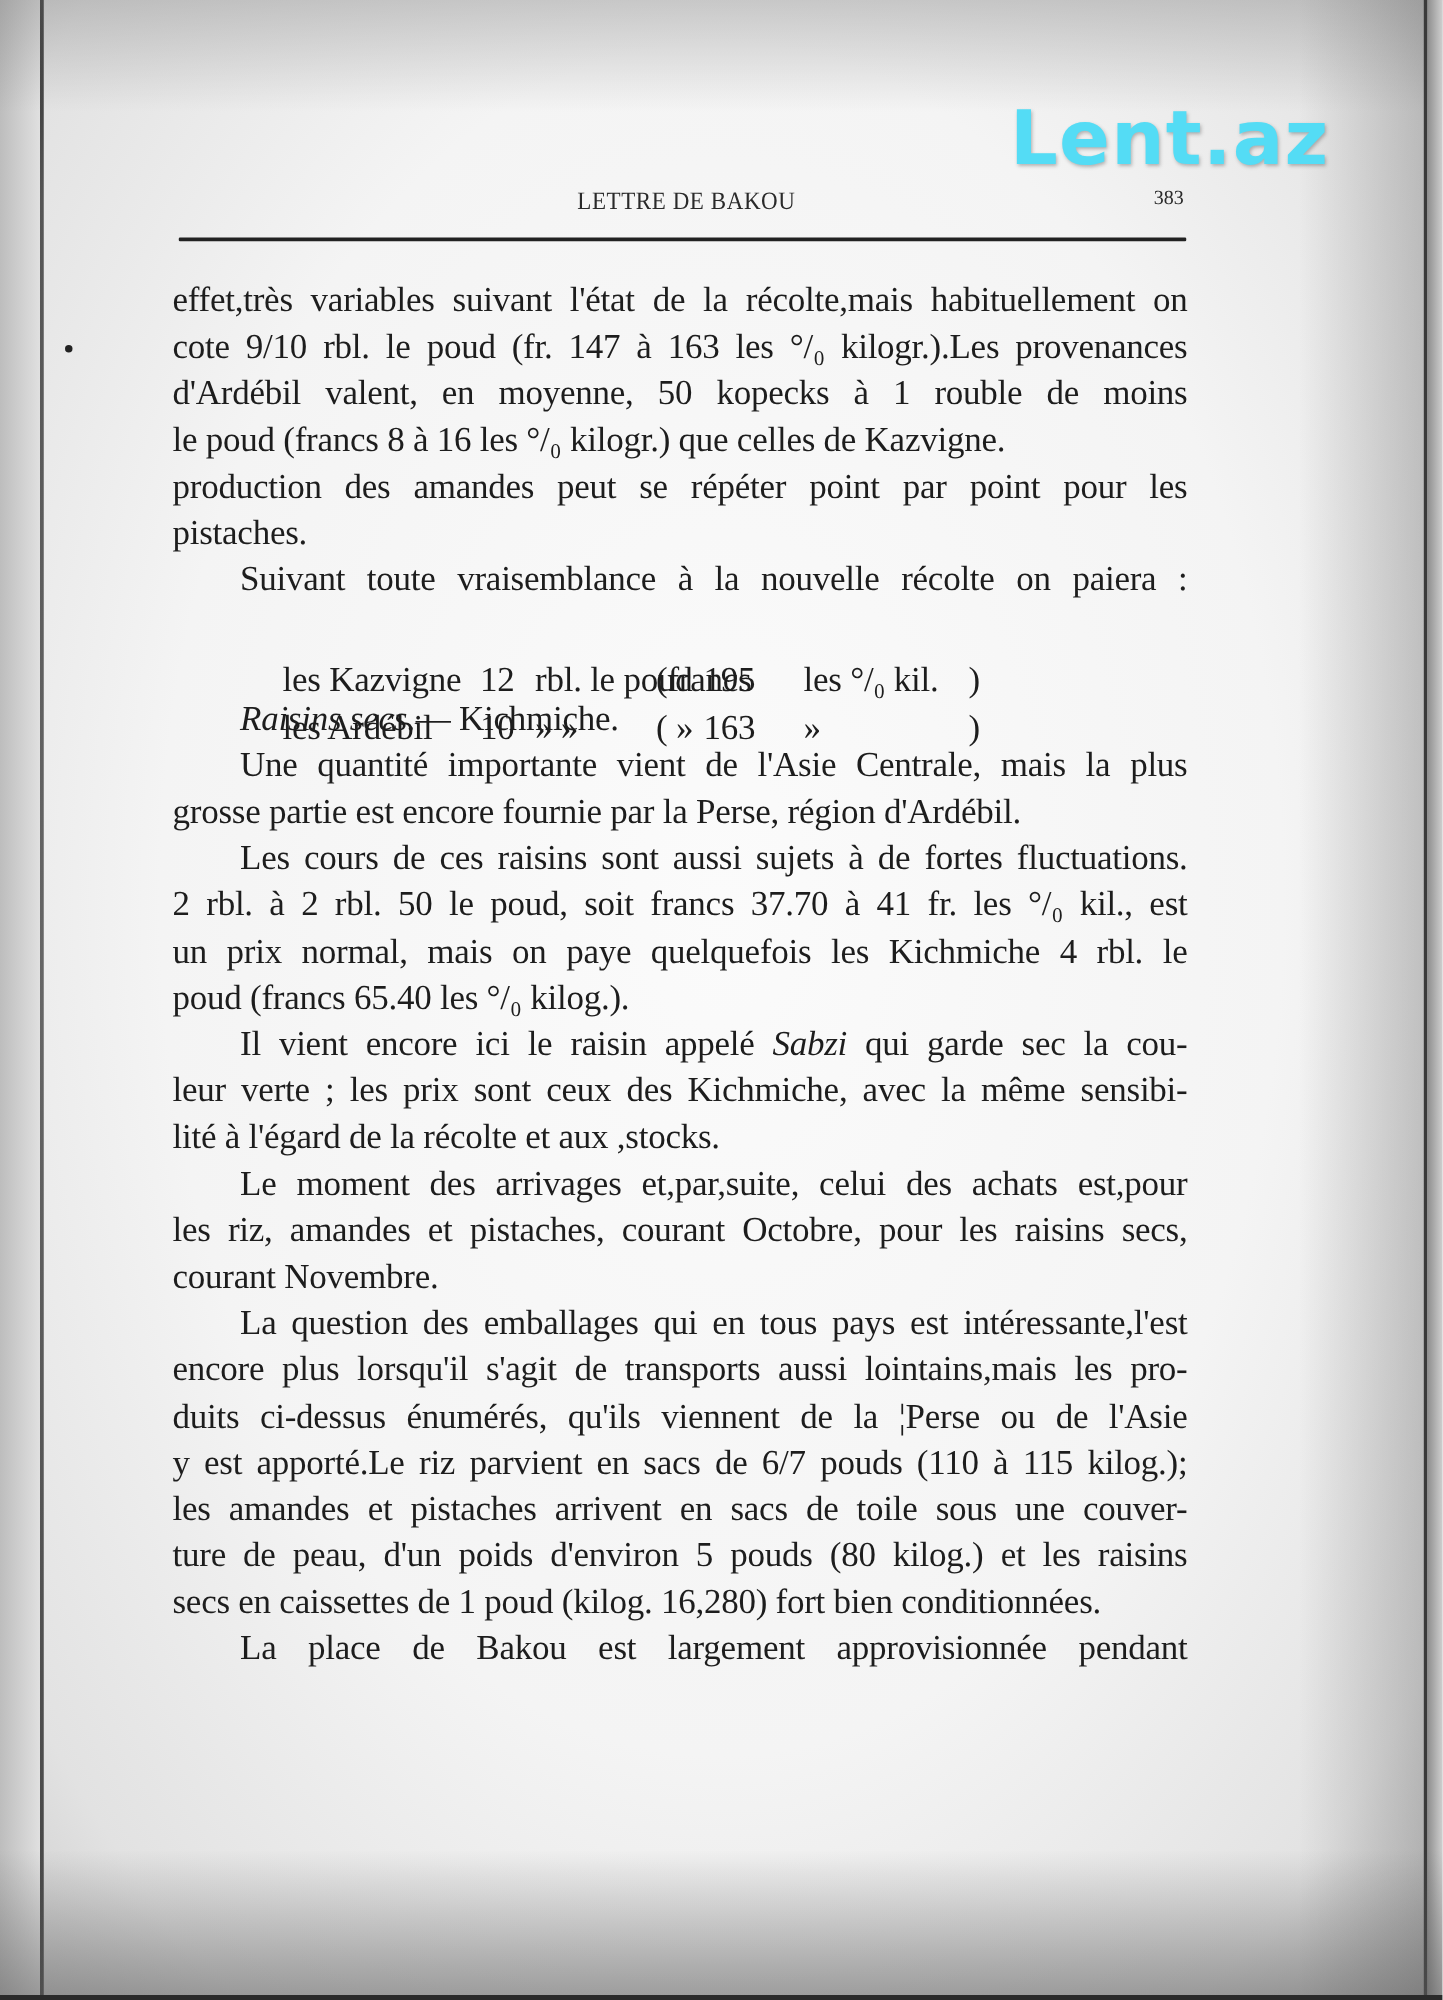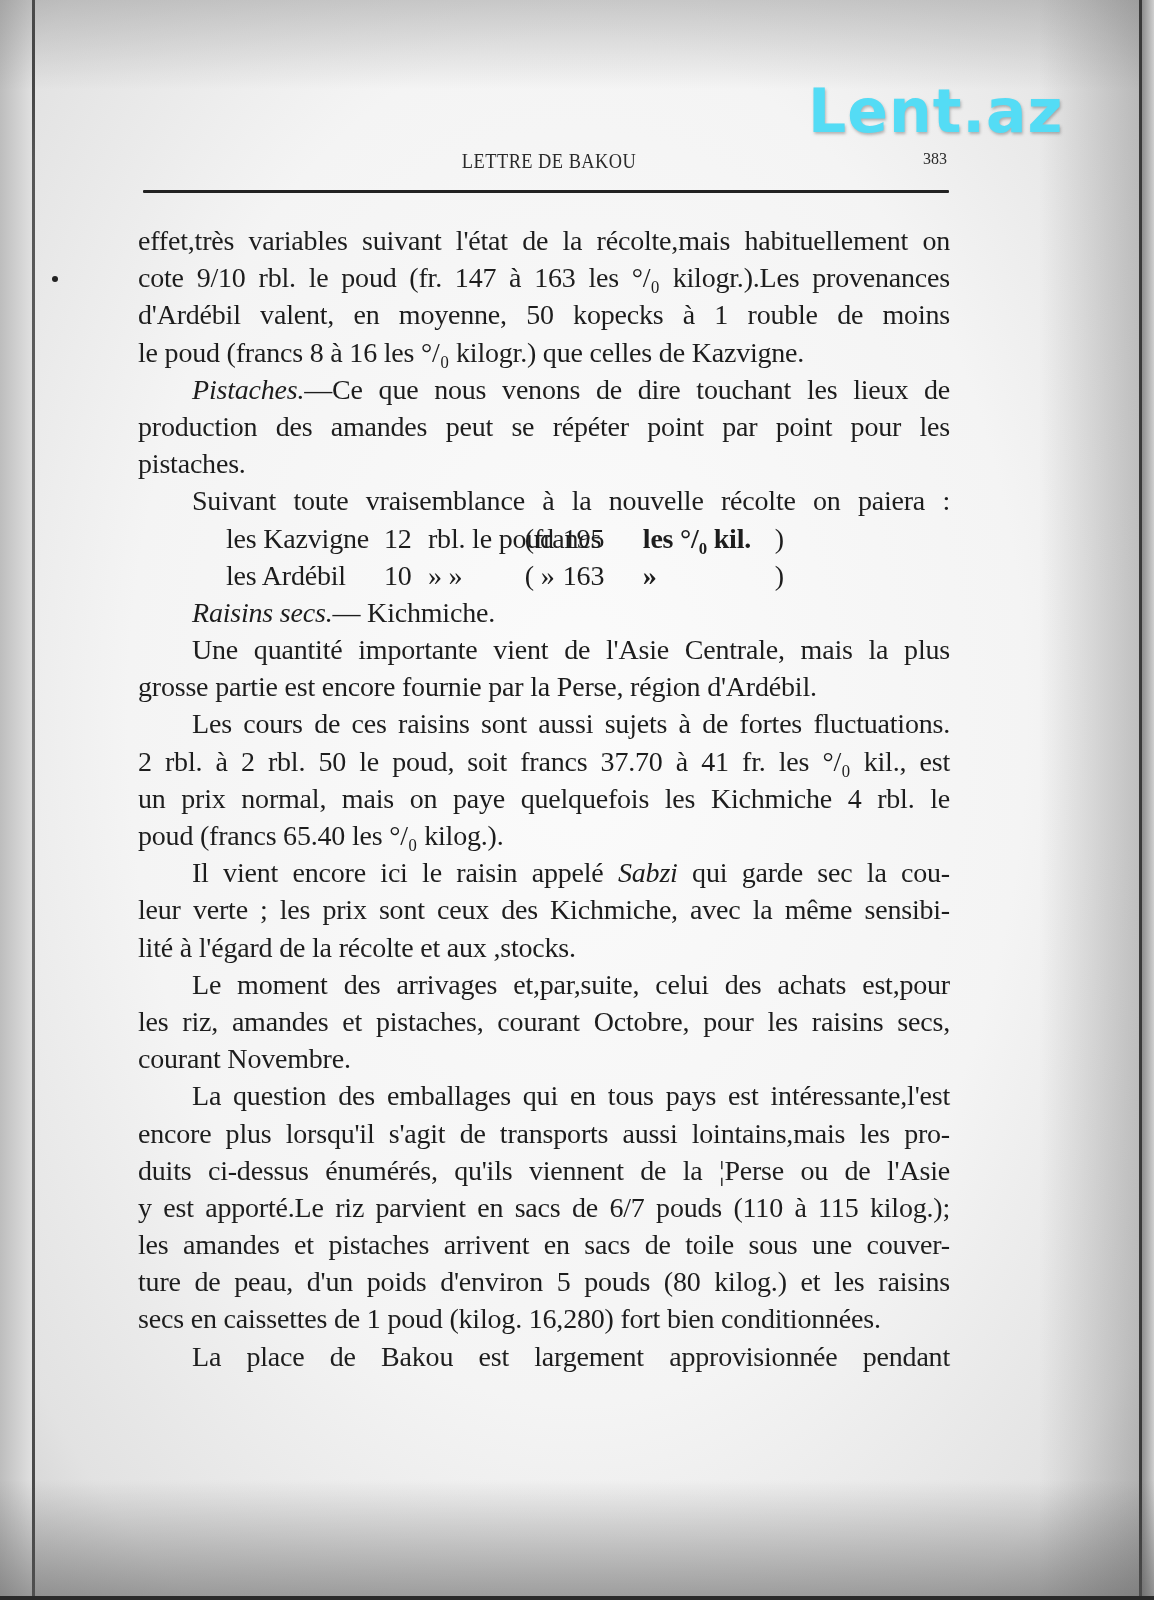--- a/index.html
+++ b/index.html
@@ -132,26 +132,26 @@
     }
     .body-text .line.indent {
       padding-left: 54px;
     }
     .body-text .line.table-row {
       text-align-last: left;
       padding-left: 88px;
     }
     .body-text em { font-style: italic; }
     .tr-cell { display: inline-block; }
-    .c1 { width: 158px; }
+    .c1 { width: 158px; margin-top: 44px; }
     .c2 { width: 44px; }
     .c3 { width: 90px; }
     .c4 { width: 38px; }
     .c5 { width: 80px; }
-    .c6 { width: 132px; font-weight: bold; }
+    .c6 { width: 132px; }
     .c7 { width: 40px; }
   </style>
 </head>
 <body>
 
 <div class="page">
   <div class="left-margin-shade"></div>
   <div class="left-edge"></div>
   <div class="top-shade"></div>
   <div class="right-inner-shade"></div>
@@ -169,21 +169,20 @@
   <div class="head-rule"></div>
 
   <div class="margin-dot"></div>
 
   <div class="body-text">
     <span class="line">effet,très variables suivant l'état de la récolte,mais habituellement on</span>
     <span class="line">cote 9/10 rbl. le poud (fr. 147 à 163 les °/₀ kilogr.).Les provenances</span>
     <span class="line">d'Ardébil valent, en moyenne, 50 kopecks à 1 rouble de moins</span>
     <span class="line last">le poud (francs 8 à 16 les °/₀ kilogr.) que celles de Kazvigne.</span>
 
-    <span class="line indent"><em>Pistaches.</em><span>—Ce que nous venons de dire touchant les lieux de</span></span>
     <span class="line">production des amandes peut se répéter point par point pour les</span>
     <span class="line last">pistaches.</span>
 
     <span class="line indent">Suivant toute vraisemblance à la nouvelle récolte on paiera :</span>
 
     <span class="line table-row">
       <span class="tr-cell c1">les Kazvigne</span><span class="tr-cell c2">12</span><span class="tr-cell c3">rbl. le poud</span> <span class="tr-cell c4">(francs</span><span class="tr-cell c5">195</span><span class="tr-cell c6">les °/₀ kil.</span><span class="tr-cell c7">)</span>
     </span>
     <span class="line table-row">
       <span class="tr-cell c1">les Ardébil</span><span class="tr-cell c2">10</span><span class="tr-cell c3">»        »</span> <span class="tr-cell c4">(   »</span><span class="tr-cell c5">163</span><span class="tr-cell c6">»</span><span class="tr-cell c7">)</span>

